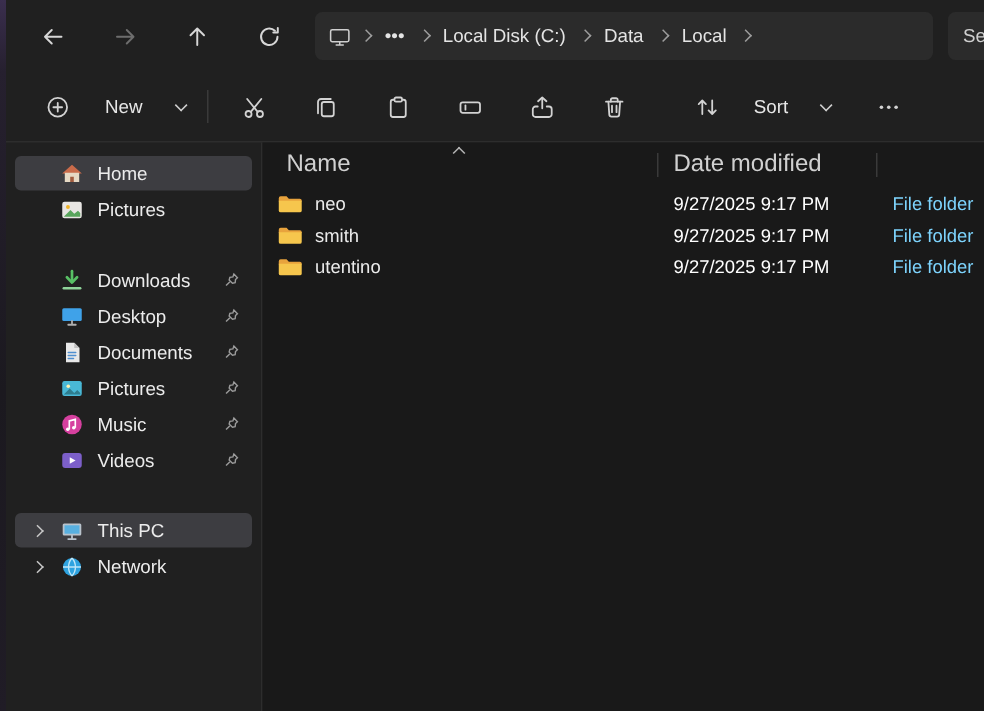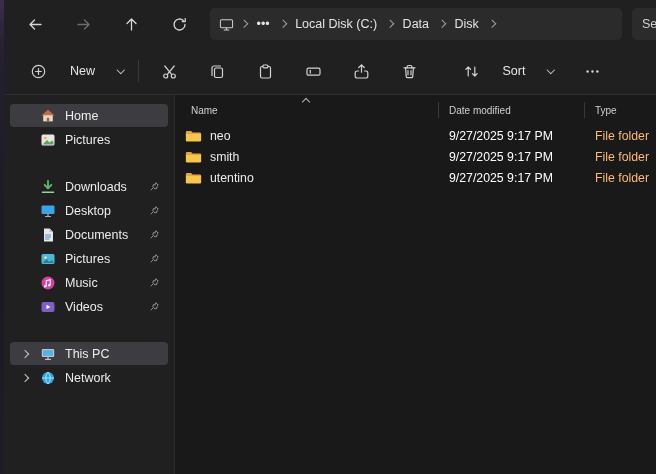--- a/index.html
+++ b/index.html
@@ -44,33 +44,33 @@
   .side-item{position:relative;height:23px;margin:1px 6px;border-radius:4px;display:flex;align-items:center;
     padding-left:30px;cursor:pointer;font-size:12.5px;color:#ececec;}
   .side-item.sel{background:#3d3d41;}
   .side-icon{width:16px;height:16px;margin-right:9px;flex:0 0 16px;display:flex;align-items:center;}
   .expander{position:absolute;left:12px;top:9px;width:5px;height:5px;border-right:1.2px solid #c8c8c8;
     border-bottom:1.2px solid #c8c8c8;transform:rotate(-45deg);cursor:pointer;}
   .pin{margin-left:auto;margin-right:8px;flex:0 0 auto;display:flex;}
   .side-gap{height:22px;}
 
   .content{flex:1;background:#191919;display:flex;flex-direction:column;min-width:0;position:relative;}
-  .headers{display:flex;align-items:center;height:26px;margin-top:2px;color:#d0d0d0;font-size:10px;position:relative;}
+  .headers{display:flex;align-items:center;height:26px;margin-top:2px;color:#d0d0d0;font-size:16px;position:relative;}
   .hcell{display:flex;align-items:center;height:100%;box-sizing:border-box;cursor:pointer;}
   .hcell.hname{flex:0 0 263px;padding-left:16px;}
   .hcell.hdate{flex:0 0 145px;padding-left:10px;}
   .hcell.htype{flex:1;padding-left:10px;}
   .hsep{width:1px;height:16px;background:#3a3a3a;flex:0 0 auto;}
   .caret-up{position:absolute;left:128px;top:2px;width:5px;height:5px;border-left:1.2px solid #b5b5b5;
     border-top:1.2px solid #b5b5b5;transform:rotate(45deg);}
   .rows{margin-top:6px;}
   .row{display:flex;align-items:flex-start;height:21px;font-size:12.3px;cursor:default;}
   .cell-name{flex:0 0 264px;display:flex;align-items:center;padding-left:10px;box-sizing:border-box;gap:8px;color:#eaeaea;}
   .cell-date{flex:0 0 146px;padding-left:10px;box-sizing:border-box;color:#ffffff;}
-  .cell-type{flex:1;padding-left:10px;color:#fdba74;}
+  .cell-type{flex:1;padding-left:10px;color:#7dd3fc;}
 </style>
 </head>
 <body>
 
 <div class="left-strip"></div>
 
 <div class="window">
 
   <div class="navbar">
     <button class="nav-btn">
@@ -102,21 +102,21 @@
             <path d="M5.5 13.8h5M8 11.5v2.3"></path>
           </svg>
       </span>
       <span class="bchev"></span>
       <button class="crumb">•••</button>
       <span class="bchev"></span>
       <button class="crumb">Local Disk (C:)</button>
       <span class="bchev"></span>
       <button class="crumb">Data</button>
       <span class="bchev"></span>
-      <button class="crumb">Disk</button>
+      <button class="crumb">Local</button>
       <span class="bchev"></span>
     </div>
 
     <div class="searchbox">
       <span>Se</span>
     </div>
   </div>
 
   <div class="toolbar">
     <button class="tb-btn">
@@ -340,23 +340,20 @@
       <div class="headers">
         <span class="caret-up"></span>
         <div class="hcell hname">
           <span>Name</span>
         </div>
         <div class="hsep"></div>
         <div class="hcell hdate">
           <span>Date modified</span>
         </div>
         <div class="hsep"></div>
-        <div class="hcell htype">
-          <span>Type</span>
-        </div>
       </div>
 
       <div class="rows">
         <div class="row">
           <div class="cell-name">
             <svg width="17" height="14" viewBox="0 0 20 16">
                 <path d="M1 3.5A1.5 1.5 0 0 1 2.5 2h4.6l1.8 1.8h8.6A1.5 1.5 0 0 1 19 5.3V6H1z" fill="#e8a33d"></path>
                 <path d="M1 5.5h18V13a1.5 1.5 0 0 1-1.5 1.5h-15A1.5 1.5 0 0 1 1 13z" fill="#f6c64d"></path>
               </svg>
             <span>neo</span>

